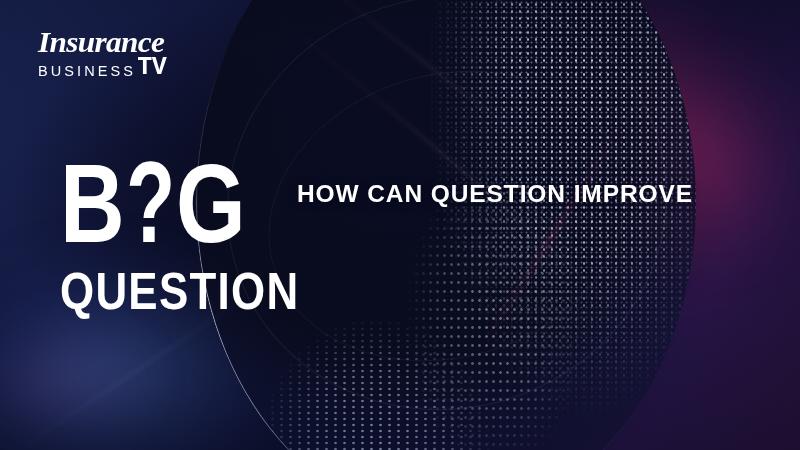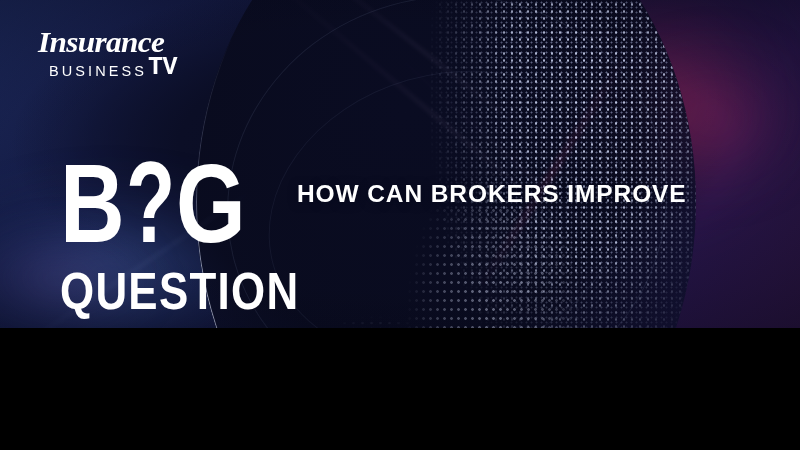--- a/index.html
+++ b/index.html
@@ -3,21 +3,21 @@
 <meta charset="utf-8">
 <style>
   html, body {
     margin: 0;
     padding: 0;
     background: #000;
   }
   #stage {
     position: relative;
     width: 800px;
-    height: 328px;
+    height: 450px;
     overflow: hidden;
     background: #0c1030;
     font-family: "Liberation Sans", sans-serif;
     -webkit-font-smoothing: antialiased;
   }
 
   
   .bg-base {
     position: absolute;
     inset: 0;
@@ -193,21 +193,20 @@
     color: #ffffff;
     letter-spacing: -0.6px;
     transform: scaleX(1.04);
     transform-origin: left center;
   }
   .logo-row2 {
     display: flex;
     align-items: flex-end;
     gap: 2px;
     margin-top: 1px;
-    justify-content: center;
   }
   .logo-business {
     font-family: "Liberation Sans", sans-serif;
     font-weight: 400;
     font-size: 14.5px;
     letter-spacing: 3.1px;
     color: #ffffff;
     line-height: 1;
   }
   .logo-tv {
@@ -322,16 +321,16 @@
   <div class="bigq">
     <div class="bigq-row">
       <span class="bigq-letter bigq-b">B</span>
       <span class="bigq-q">?</span>
       <span class="bigq-letter bigq-g">G</span>
     </div>
     <div class="bigq-question">QUESTION</div>
   </div>
 
   <div class="headline">
-    <span class="headline-line">HOW CAN BROKERS IMPROVE</span>
+    <span class="headline-line">HOW CAN QUESTION IMPROVE</span>
   </div>
 
 </div>
 
 </body></html>

